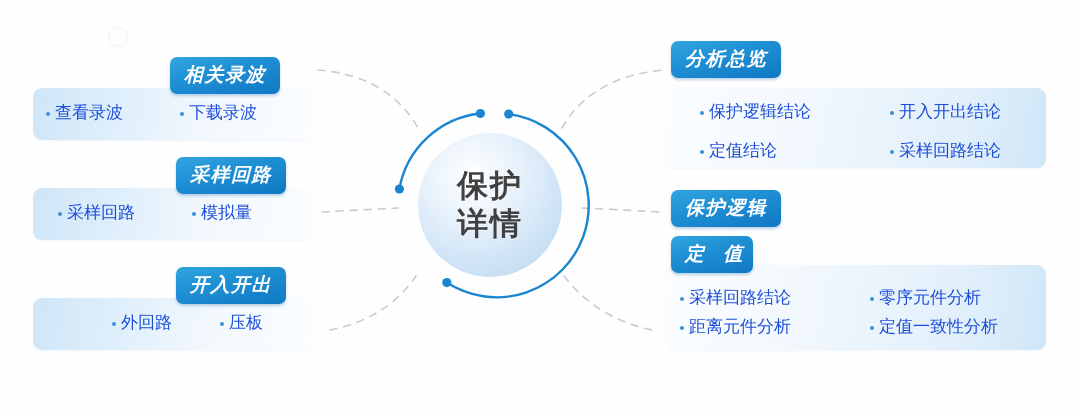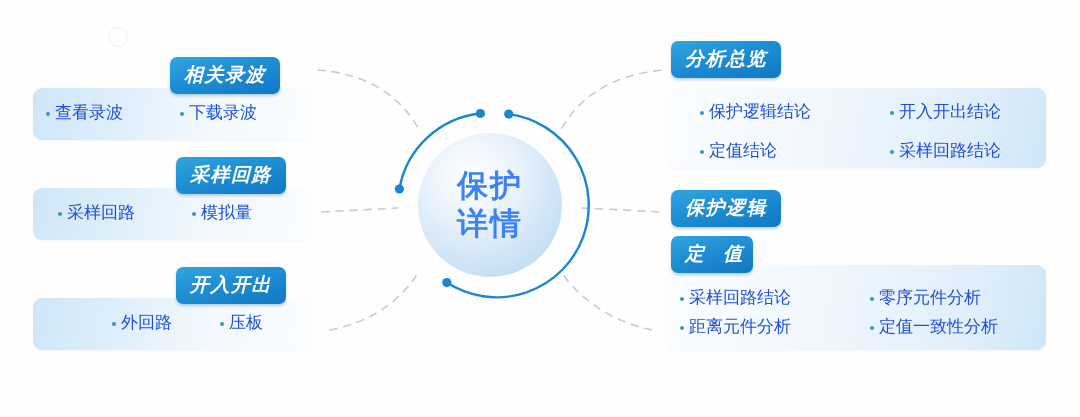--- a/index.html
+++ b/index.html
@@ -19,21 +19,21 @@
 
   
   #connectors{position:absolute;left:0;top:0;width:1080px;height:417px;}
 
   
   .hub{position:absolute;left:390px;top:105px;width:200px;height:200px;}
   .hub-svg{position:absolute;left:0;top:0;}
   .hub-label{
     position:absolute;left:0;top:0;width:200px;height:200px;
     display:flex;flex-direction:column;align-items:center;justify-content:center;
-    color:#3b82f6;font-size:31px;font-weight:bold;line-height:1.22;
+    color:#404040;font-size:31px;font-weight:bold;line-height:1.22;
     letter-spacing:2px;text-shadow:0 1px 0 rgba(255,255,255,.5);
   }
 
   
   .panel{position:absolute;border-radius:9px;}
   .panel.left{
     background:linear-gradient(100deg,#cfe6f7 0%,#ddeefb 28%,#f2f8fd 62%,#fbfdff 100%);
     box-shadow:0 1px 2px rgba(140,170,200,.10);
   }
   .panel.right{

